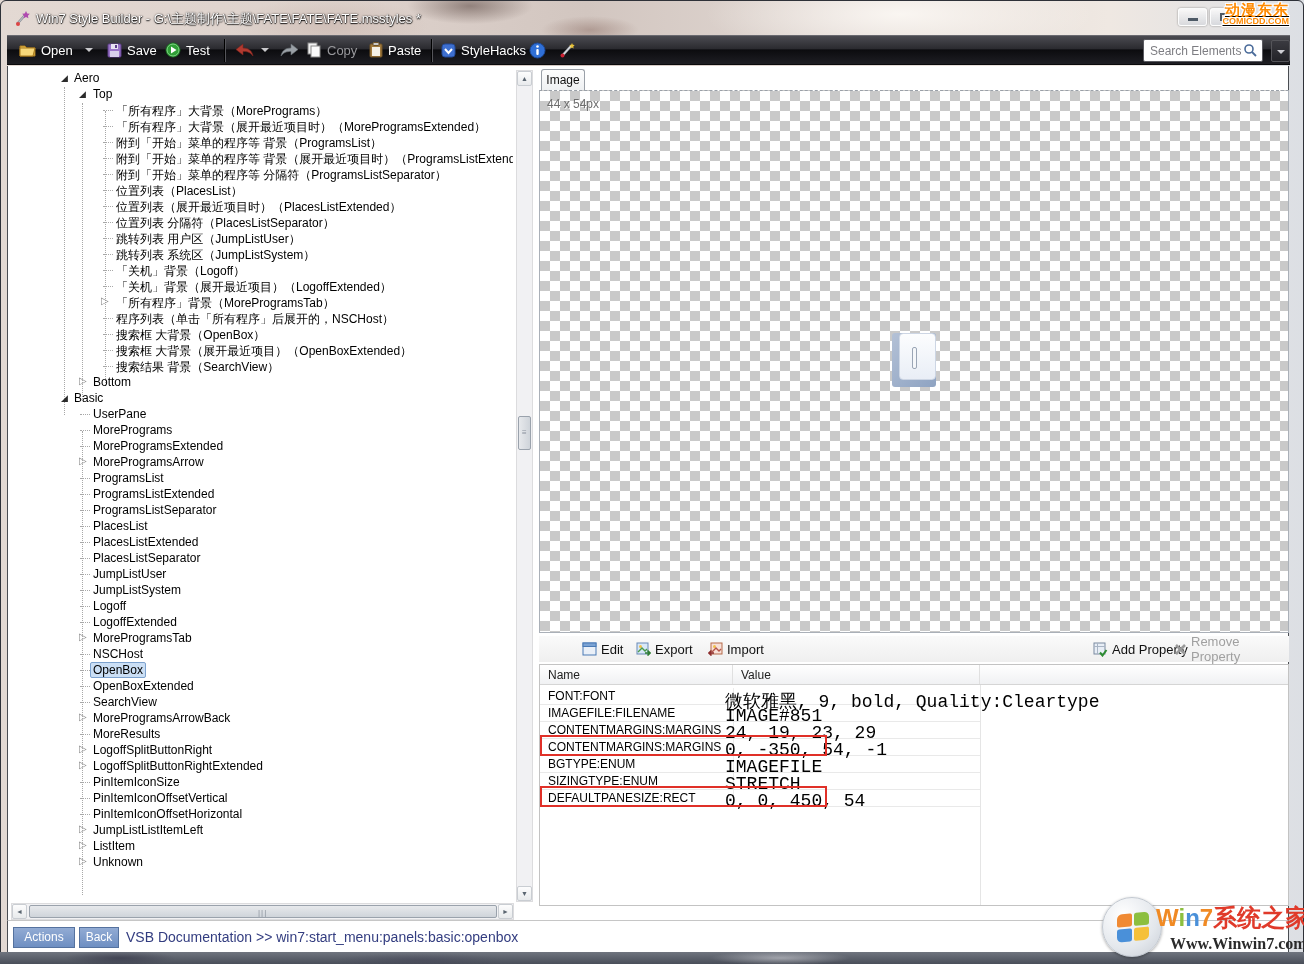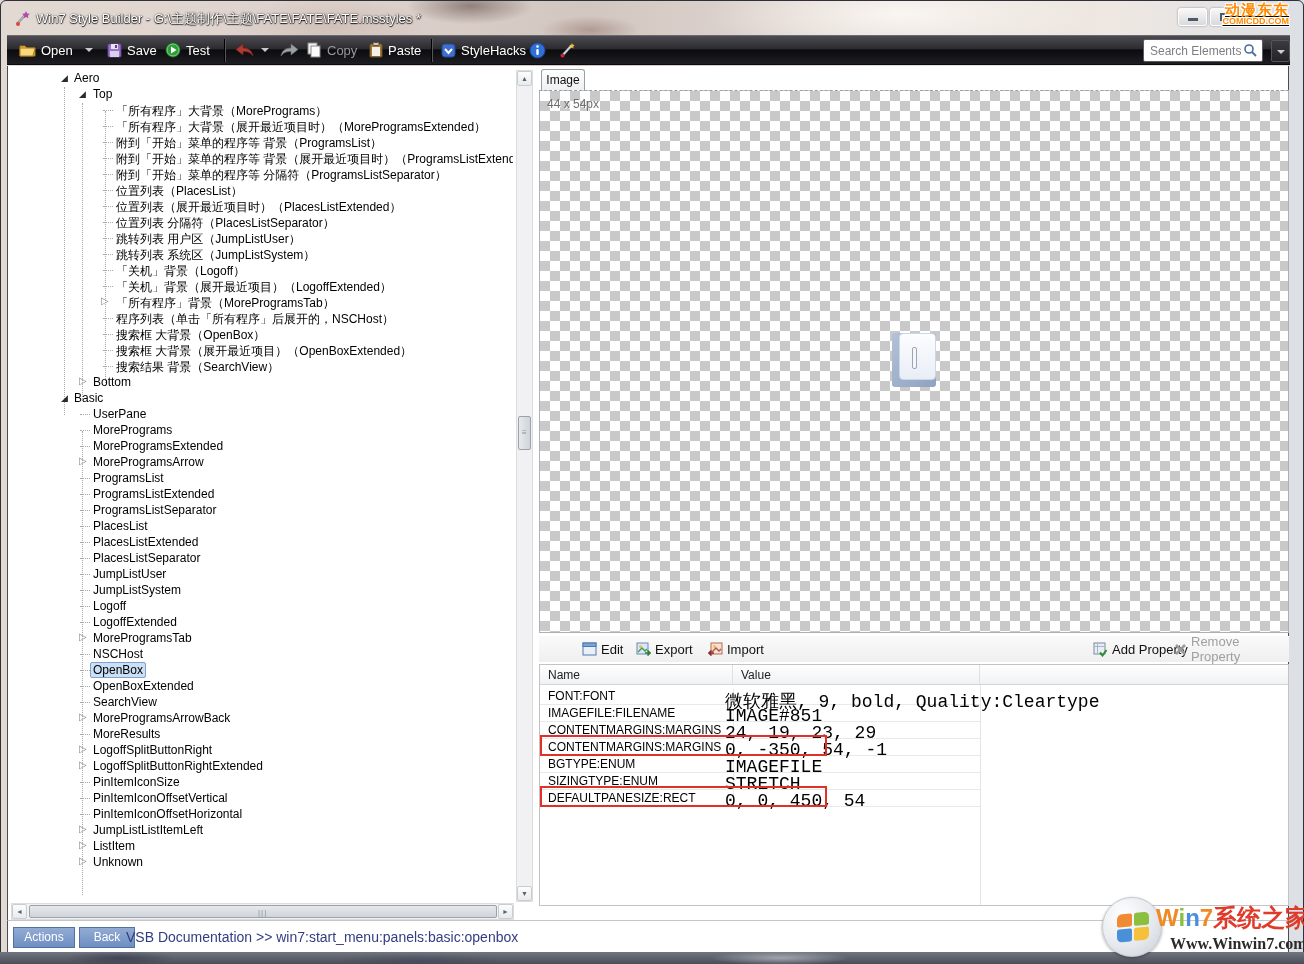--- a/index.html
+++ b/index.html
@@ -96,21 +96,21 @@
   .prow { position:absolute; left:0; width:440px; height:17px; border-bottom:1px solid #e9e9e9; }
   .prow .pn { position:absolute; left:8px; top:1px; font-size:12px; color:#000; width:180px; white-space:nowrap; }
   .prow .pv { position:absolute; left:185px; top:1px; font-size:18px; color:#000; white-space:nowrap;font-family:Liberation Mono, monospace; }
   .prow .cdiv { position:absolute; left:193px; top:0; bottom:0; width:1px; background:#ececec; }
   .rowdiv { position:absolute; left:440px; top:20px; bottom:0; width:1px; background:#e5e5e5; }
   .redbox { position:absolute; border:2px solid #e03028; z-index:6; }
   
   .statusbar { position:absolute; left:7px; top:920px; width:1282px; height:32px; background:#fff; border-top:1px solid #c6c6c6; border-left:1px solid #4a4d52; border-right:1px solid #4a4d52; }
   .sbtn { position:absolute; top:6px; height:21px; background:linear-gradient(180deg,#92abd4,#6e8fc2); border:1px solid #55729f; color:#fff; font-size:12px; text-align:center; line-height:19px; }
   .sbtn.actions { left:5px; width:62px; }
-  .sbtn.back { left:71px; width:56px; }
+  .sbtn.back { left:71px; width:40px; }
   .crumb { position:absolute; left:118px; top:8px; font-size:14px; color:#333d80; }
   
   .logo { position:absolute; left:1098px; top:895px; width:206px; height:69px; z-index:40; }
   .logo-circle { position:absolute; left:4px; top:2px; width:60px; height:60px; border-radius:50%;
     background:radial-gradient(circle at 35% 30%,#ffffff,#e3e7ec 60%,#c8cdd5); border:1px solid #c3c9d1; box-shadow:0 1px 3px rgba(0,0,0,.35); }
   .flag { position:absolute; left:14px; top:15px; width:34px; height:30px; transform:skewY(-6deg); }
   .flag i { position:absolute; width:15px; height:13px; border-radius:2px; }
   .flag .f1 { left:0; top:0; background:#f08a33; border-radius:5px 2px 2px 2px; }
   .flag .f2 { left:17px; top:0; background:#8cbf3f; border-radius:2px 5px 2px 2px; }
   .flag .f3 { left:0; top:15px; background:#4a90d9; border-radius:2px 2px 2px 5px; }

